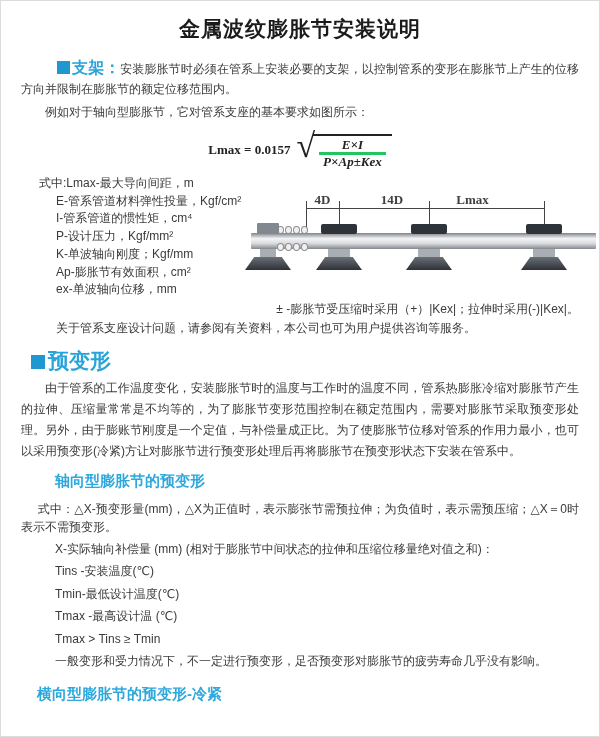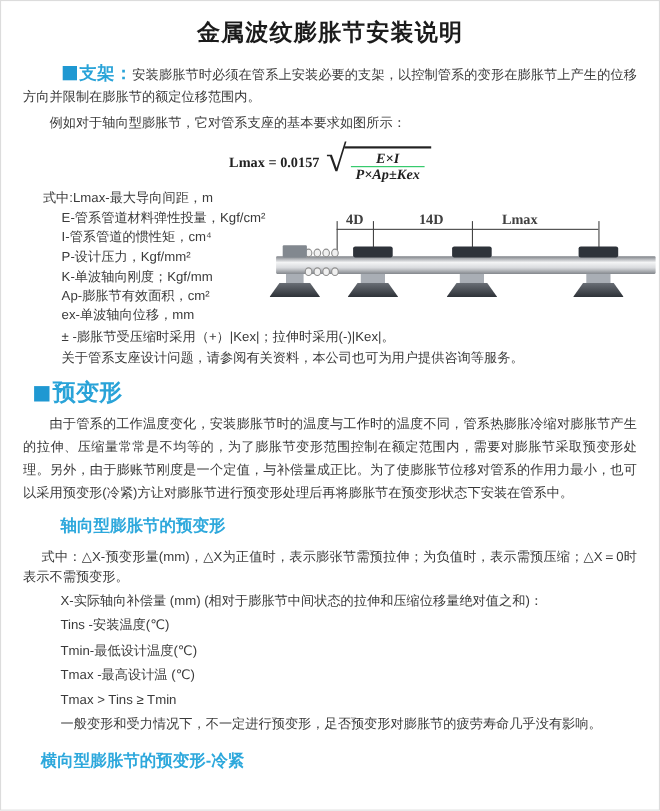--- a/index.html
+++ b/index.html
@@ -26,26 +26,26 @@
     display:flex;justify-content:center;align-items:center;gap:6px;
     font-family:"Liberation Serif","DejaVu Serif",serif;
     font-weight:bold;color:#222;font-size:13px;margin-top:9px;
   }
   .f-ital{font-style:italic;}
   .sqrt{display:inline-flex;align-items:flex-start;}
   .radsign{font-size:34px;line-height:30px;font-weight:normal;margin-right:-2px;}
   .radbody{border-top:2px solid #222;padding:1px 6px 0 6px;margin-top:3px;}
   .frac{display:inline-flex;flex-direction:column;align-items:center;line-height:14px;}
   .fnum{padding:0 4px;}
-  .fden{border-top:1px solid #22c55e;padding:0 4px;}
+  .fden{border-top:3px solid #22c55e;padding:0 4px;}
   
   .defs{margin:6px 0 0 38px;line-height:17.7px;width:260px;}
   .def-sub{padding-left:17px;}
   .note-line{margin:0 20px 0 55px;line-height:19px;}
-  .note-line.first{margin-top:1px;}
+  .note-line.first{margin-top:1px;text-align:right;}
   
   .sec-head{margin:14px 0 0 30px;color:#29a3d8;font-size:21px;font-weight:bold;line-height:18px;}
   .body-par{margin:8px 20px 0 20px;line-height:21px;text-align:justify;text-indent:2em;}
   .sub-head{margin:10px 0 0 54px;color:#2da8dc;font-size:15px;font-weight:bold;}
   .sub-head2{margin:14px 0 0 36px;color:#2da8dc;font-size:15px;font-weight:bold;}
   .shizhong{margin:9px 20px 0 20px;line-height:18px;text-align:justify;text-indent:1.4em;}
   .plain-line{margin:4px 20px 0 54px;line-height:18.5px;}
   
   .diagram{position:absolute;left:250px;top:192px;width:345px;height:95px;}
   .dim-line{position:absolute;left:55px;top:15px;width:238px;border-top:1px solid #444;}

